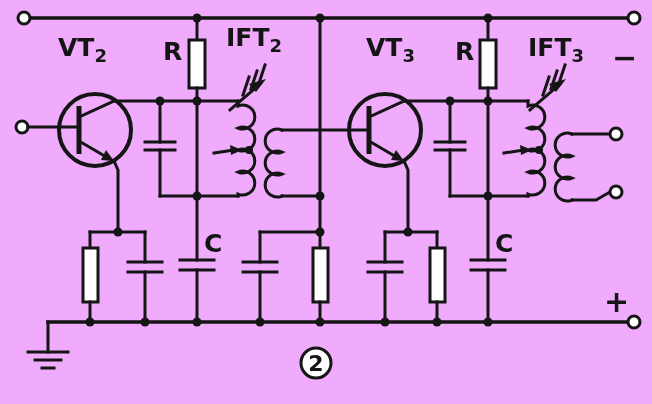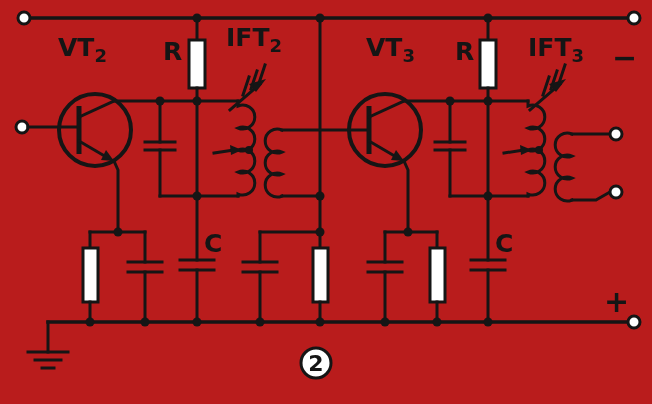--- a/index.html
+++ b/index.html
@@ -1,16 +1,16 @@
 <!DOCTYPE html>
 <html><head>
 <meta charset="utf-8">
 <style>
   html,body { margin:0; padding:0; background:#ffffff; }
-  .stage { width:652px; height:404px; background:#b91c1c; position:relative; overflow:hidden; }
+  .stage { width:652px; height:404px; background:#f0abfc; position:relative; overflow:hidden; }
   svg { display:block; }
   .w    { stroke:#151515; stroke-width:3; fill:none; stroke-linecap:square; }
   .w2   { stroke-width:3.5; }
   .bar  { stroke:#151515; stroke-width:5; fill:none; }
   .comp { stroke:#151515; stroke-width:3; fill:#ffffff; }
   .tr   { stroke:#151515; stroke-width:4; fill:none; }
   .dot  { fill:#151515; stroke:none; }
   .term { stroke:#151515; stroke-width:3; fill:#ffffff; }
   .head { fill:#151515; stroke:none; }
   .lbl  { font-family:"DejaVu Sans", sans-serif; font-weight:bold; font-size:25px; fill:#151515; }

